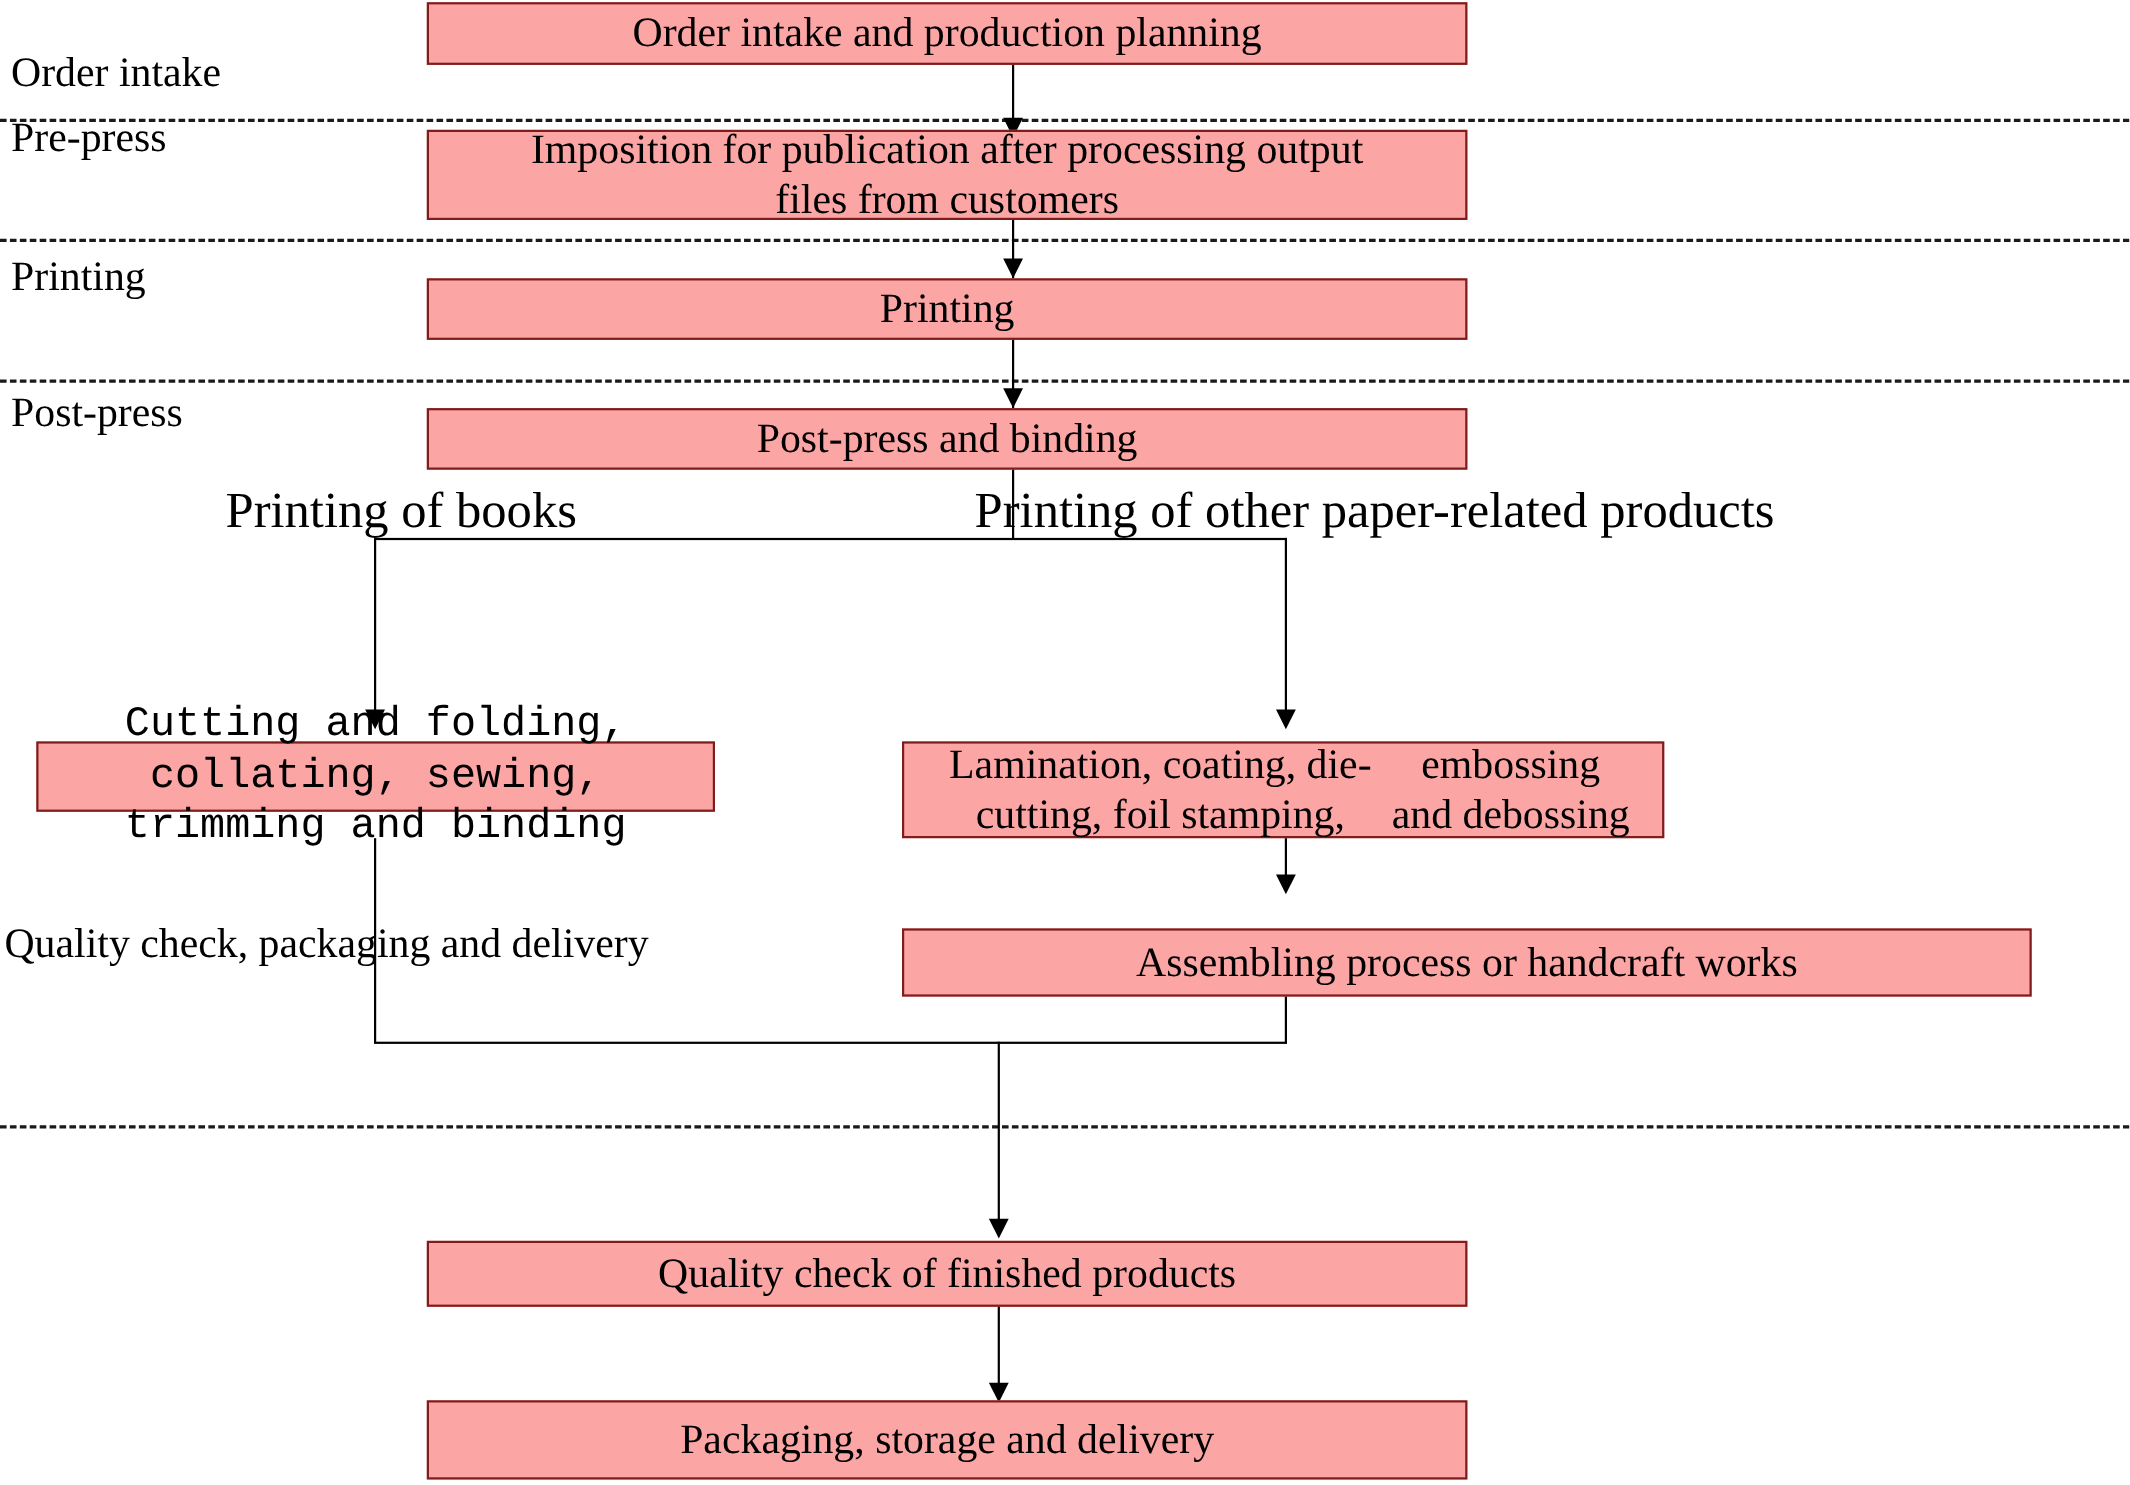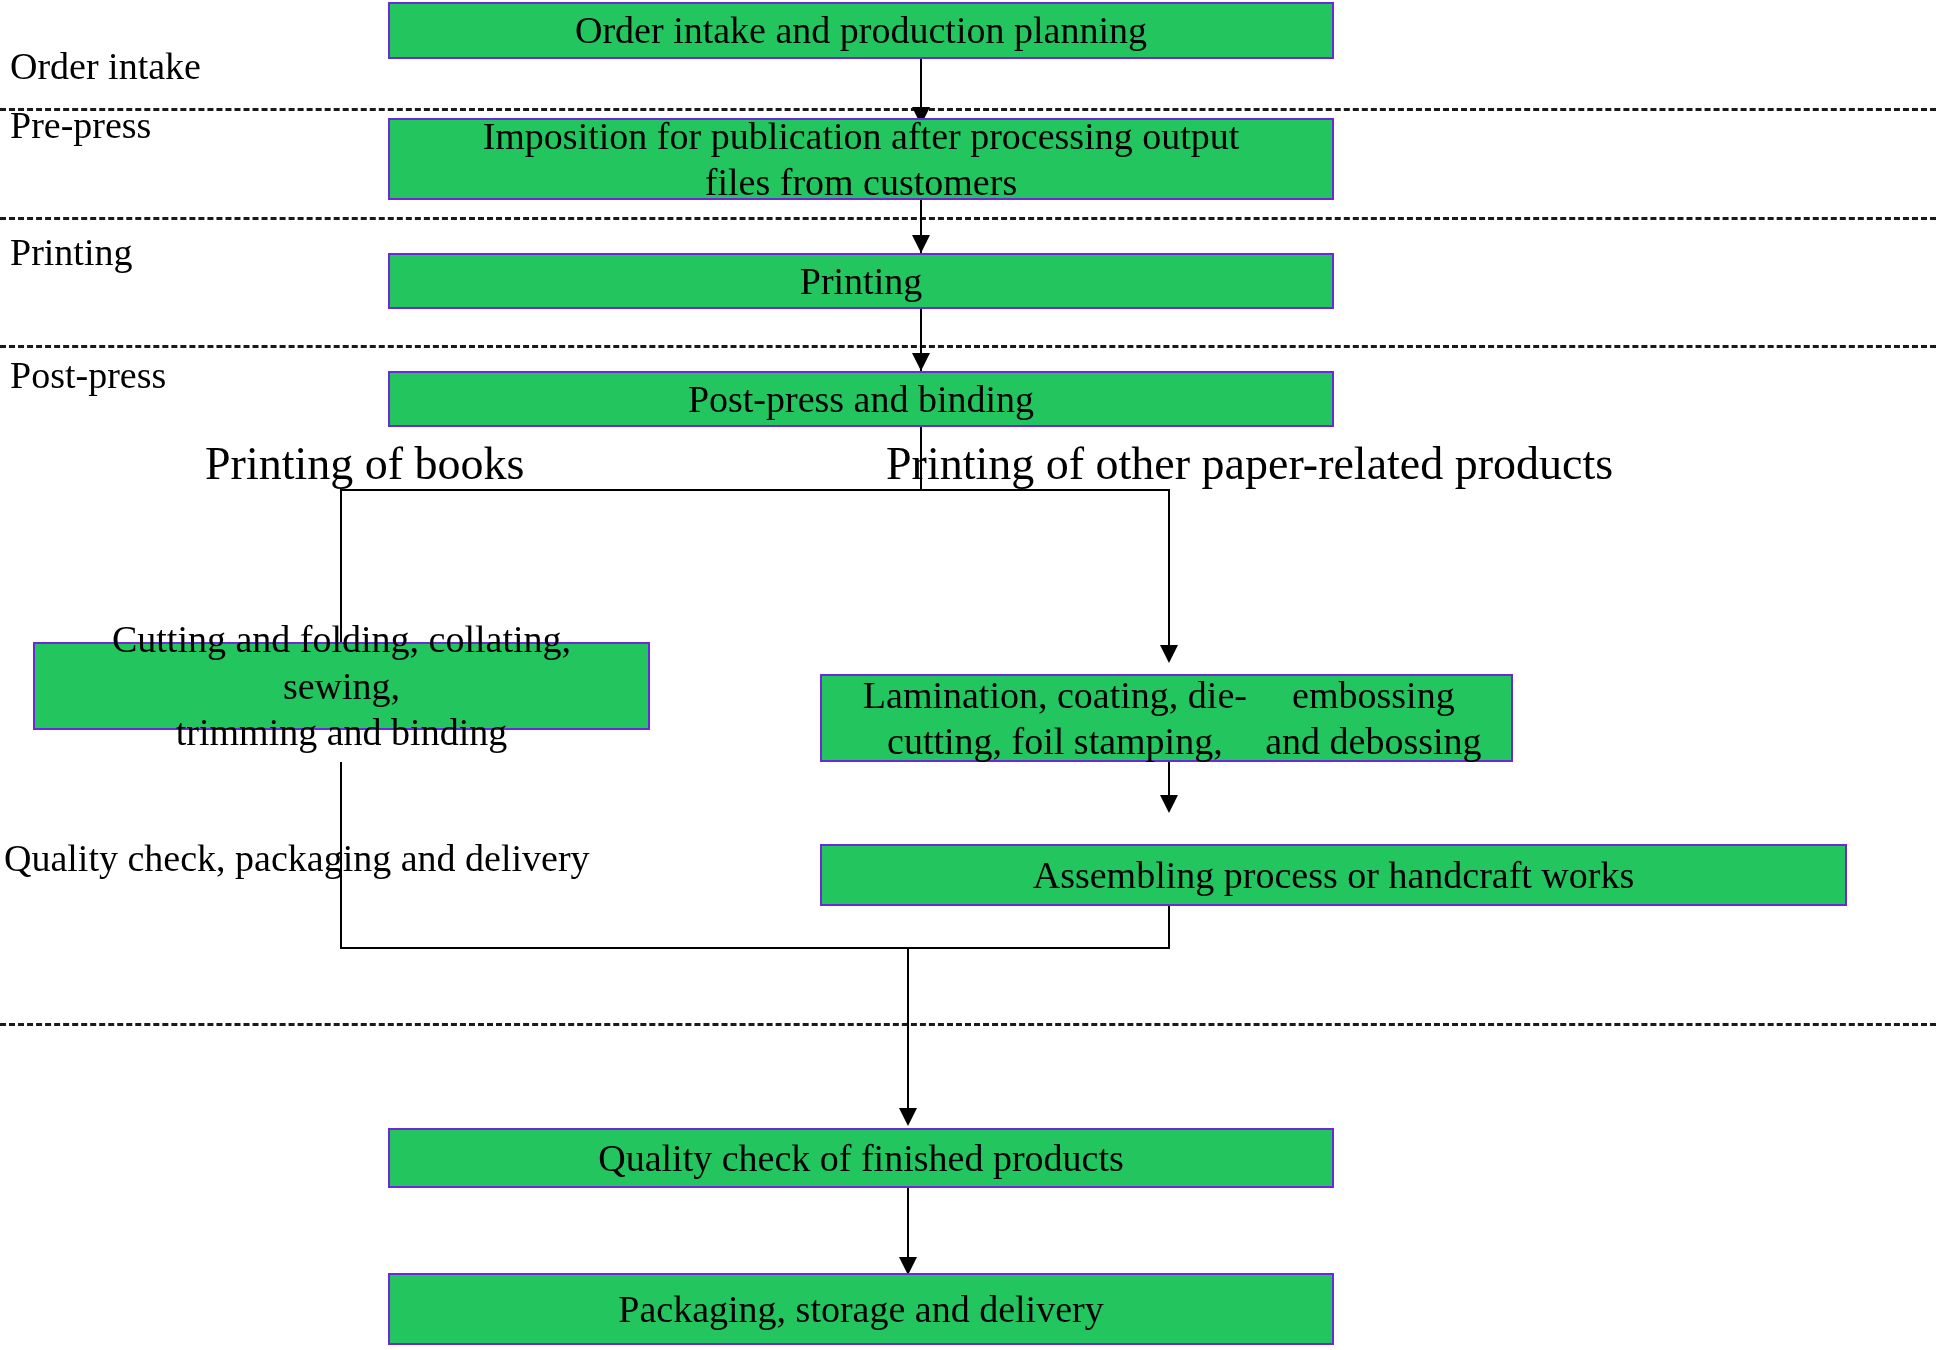--- a/index.html
+++ b/index.html
@@ -29,22 +29,22 @@
     position: absolute;
     left: 0;
     width: 1936px;
     height: 0;
     border-top: 3px dashed #1a1a1a;
   }
   
   .box {
     position: absolute;
     box-sizing: border-box;
-    border: 2px solid #6d28d9;
-    background: #22c55e;
+    border: 2px solid #7f1d1d;
+    background: #fca5a5;
     display: flex;
     align-items: center;
     justify-content: center;
     text-align: center;
     font-size: 38px;
     line-height: 1.22;
     padding: 2px 26px;
   }
   .box span { display: block; }
   
@@ -123,21 +123,21 @@
 
   <div class="vline" style="left:340px; top:489px; height:170px;"></div>
   <div class="arrowhead" style="left:332px; top:645px;"></div>
 
   <div class="vline" style="left:1168px; top:489px; height:170px;"></div>
   <div class="arrowhead" style="left:1160px; top:645px;"></div>
 
   <div class="edge-label" style="left:205px; top:441px;">Printing of books</div>
   <div class="edge-label" style="left:886px; top:441px;">Printing of other paper-related products</div>
 
-  <div class="box" style="left:33px; top:642px; width:617px; height:88px; flex-direction:column;">
+  <div class="box" style="left:33px; top:674px; width:617px; height:64px; flex-direction:column;font-family:Liberation Mono, monospace;">
     <span>Cutting and folding, collating, sewing,</span>
     <span>trimming and binding</span>
   </div>
 
   <div class="box" style="left:820px; top:674px; width:693px; height:88px; flex-direction:row;">
     <span>Lamination, coating, die-cutting, foil stamping,</span>
     <span>embossing and debossing</span>
   </div>
 
   <div class="vline" style="left:1168px; top:762px; height:46px;"></div>

